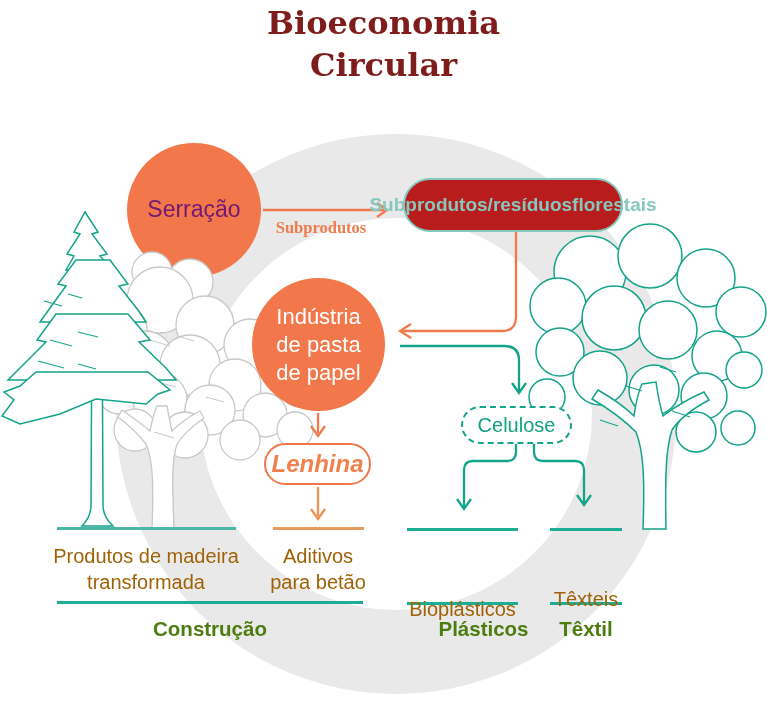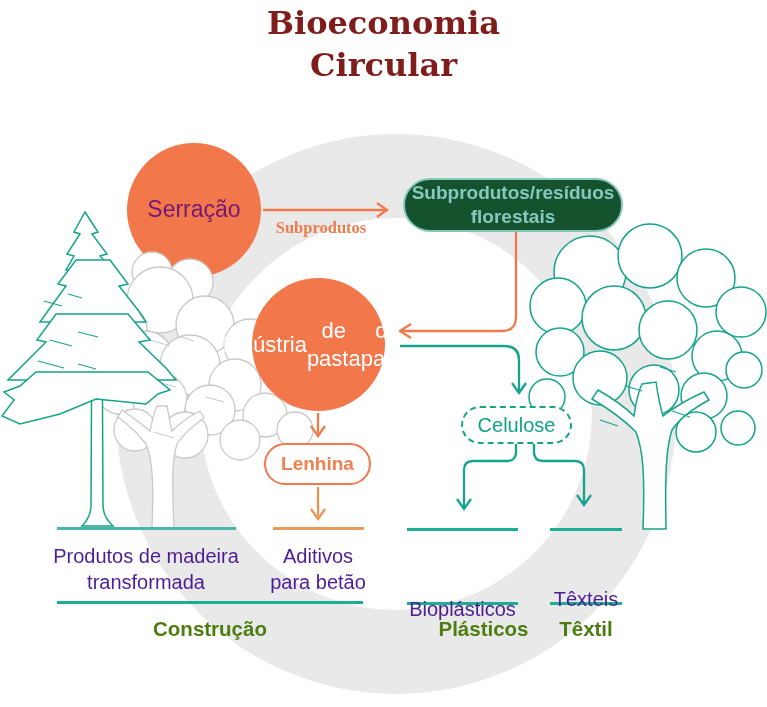--- a/index.html
+++ b/index.html
@@ -22,56 +22,56 @@
   .serracao-label {
     position:absolute; left:126px; top:196px; width:136px; text-align:center;
     color:#701a75; font-size:23px; z-index:4;
   }
   .arrow-label {
     position:absolute; left:263px; top:218px; width:116px; text-align:center;
     color:#EE7C4C; font-size:16.5px; font-weight:bold; z-index:4;font-family:Liberation Serif, serif;
   }
   .residuos-box {
     position:absolute; left:403px; top:178px; width:216px; height:50px;
-    border:2.5px solid #85C8BD; border-radius:28px; background:#14532d;
-    display:flex; flex-direction:column; align-items:center; justify-content:center;
+    border:2.5px solid #85C8BD; border-radius:28px; background:#b91c1c;
+    display:flex; flex-direction:row; align-items:center; justify-content:center;
     color:#85C8BD; font-weight:bold; font-size:19px; line-height:24px;
     text-align:center; z-index:4;
   }
   .industria-circle {
     position:absolute; left:252px; top:278px; width:133px; height:133px;
     border-radius:50%; background:#F2774A;
-    display:flex; flex-direction:row; align-items:center; justify-content:center;
+    display:flex; flex-direction:column; align-items:center; justify-content:center;
     color:#fff; font-size:22px; line-height:28px; text-align:center; z-index:4;
   }
   .lenhina-box {
     position:absolute; left:264px; top:443px; width:103px; height:38px;
     border:2.5px solid #F0794C; border-radius:22px; background:#fff;
     display:flex; align-items:center; justify-content:center;
-    color:#F0814E; font-weight:bold; font-size:19px; z-index:4;
+    color:#F0814E; font-weight:bold; font-size:24px; z-index:4;font-style:italic;
   }
   .celulose-box {
     position:absolute; left:461px; top:406px; width:107px; height:34px;
     border:2.5px dashed #14A38B; border-radius:20px; background:#fff;
     display:flex; align-items:center; justify-content:center;
     color:#12A286; font-weight:normal; font-size:20px; z-index:4;
   }
 
   
   .sline { position:absolute; height:2.5px; z-index:4; }
   .l-madeira   { left:57px;  top:527px; width:179px; background:#4AB6A6; }
   .l-aditivos  { left:273px; top:527px; width:91px;  background:#E8995E; }
   .l-bioplast  { left:407px; top:528px; width:111px; background:#1BAE94; }
   .l-texteis   { left:550px; top:528px; width:72px;  background:#1BAE94; }
   .l-constru   { left:57px;  top:601px; width:306px; background:#1BAE94; }
   .l-plast     { left:407px; top:602px; width:111px; background:#1BAE94; }
   .l-textil    { left:550px; top:602px; width:72px;  background:#1BAE94; }
 
   .product-label {
-    position:absolute; color:#4c1d95; font-size:20px; line-height:26px;
+    position:absolute; color:#a16207; font-size:20px; line-height:26px;
     text-align:center; z-index:4;
   }
   .p-madeira  { left:37px;  top:543px; width:218px; }
   .p-aditivos { left:262px; top:543px; width:112px; }
   .p-bioplast { left:395px; top:549px; width:135px;margin-top:47px; }
   .p-texteis  { left:540px; top:549px; width:92px;margin-top:37px;  }
 
   .sector-label {
     position:absolute; color:#4d7c0f; font-size:20.5px; font-weight:bold;
     text-align:center; z-index:4;

